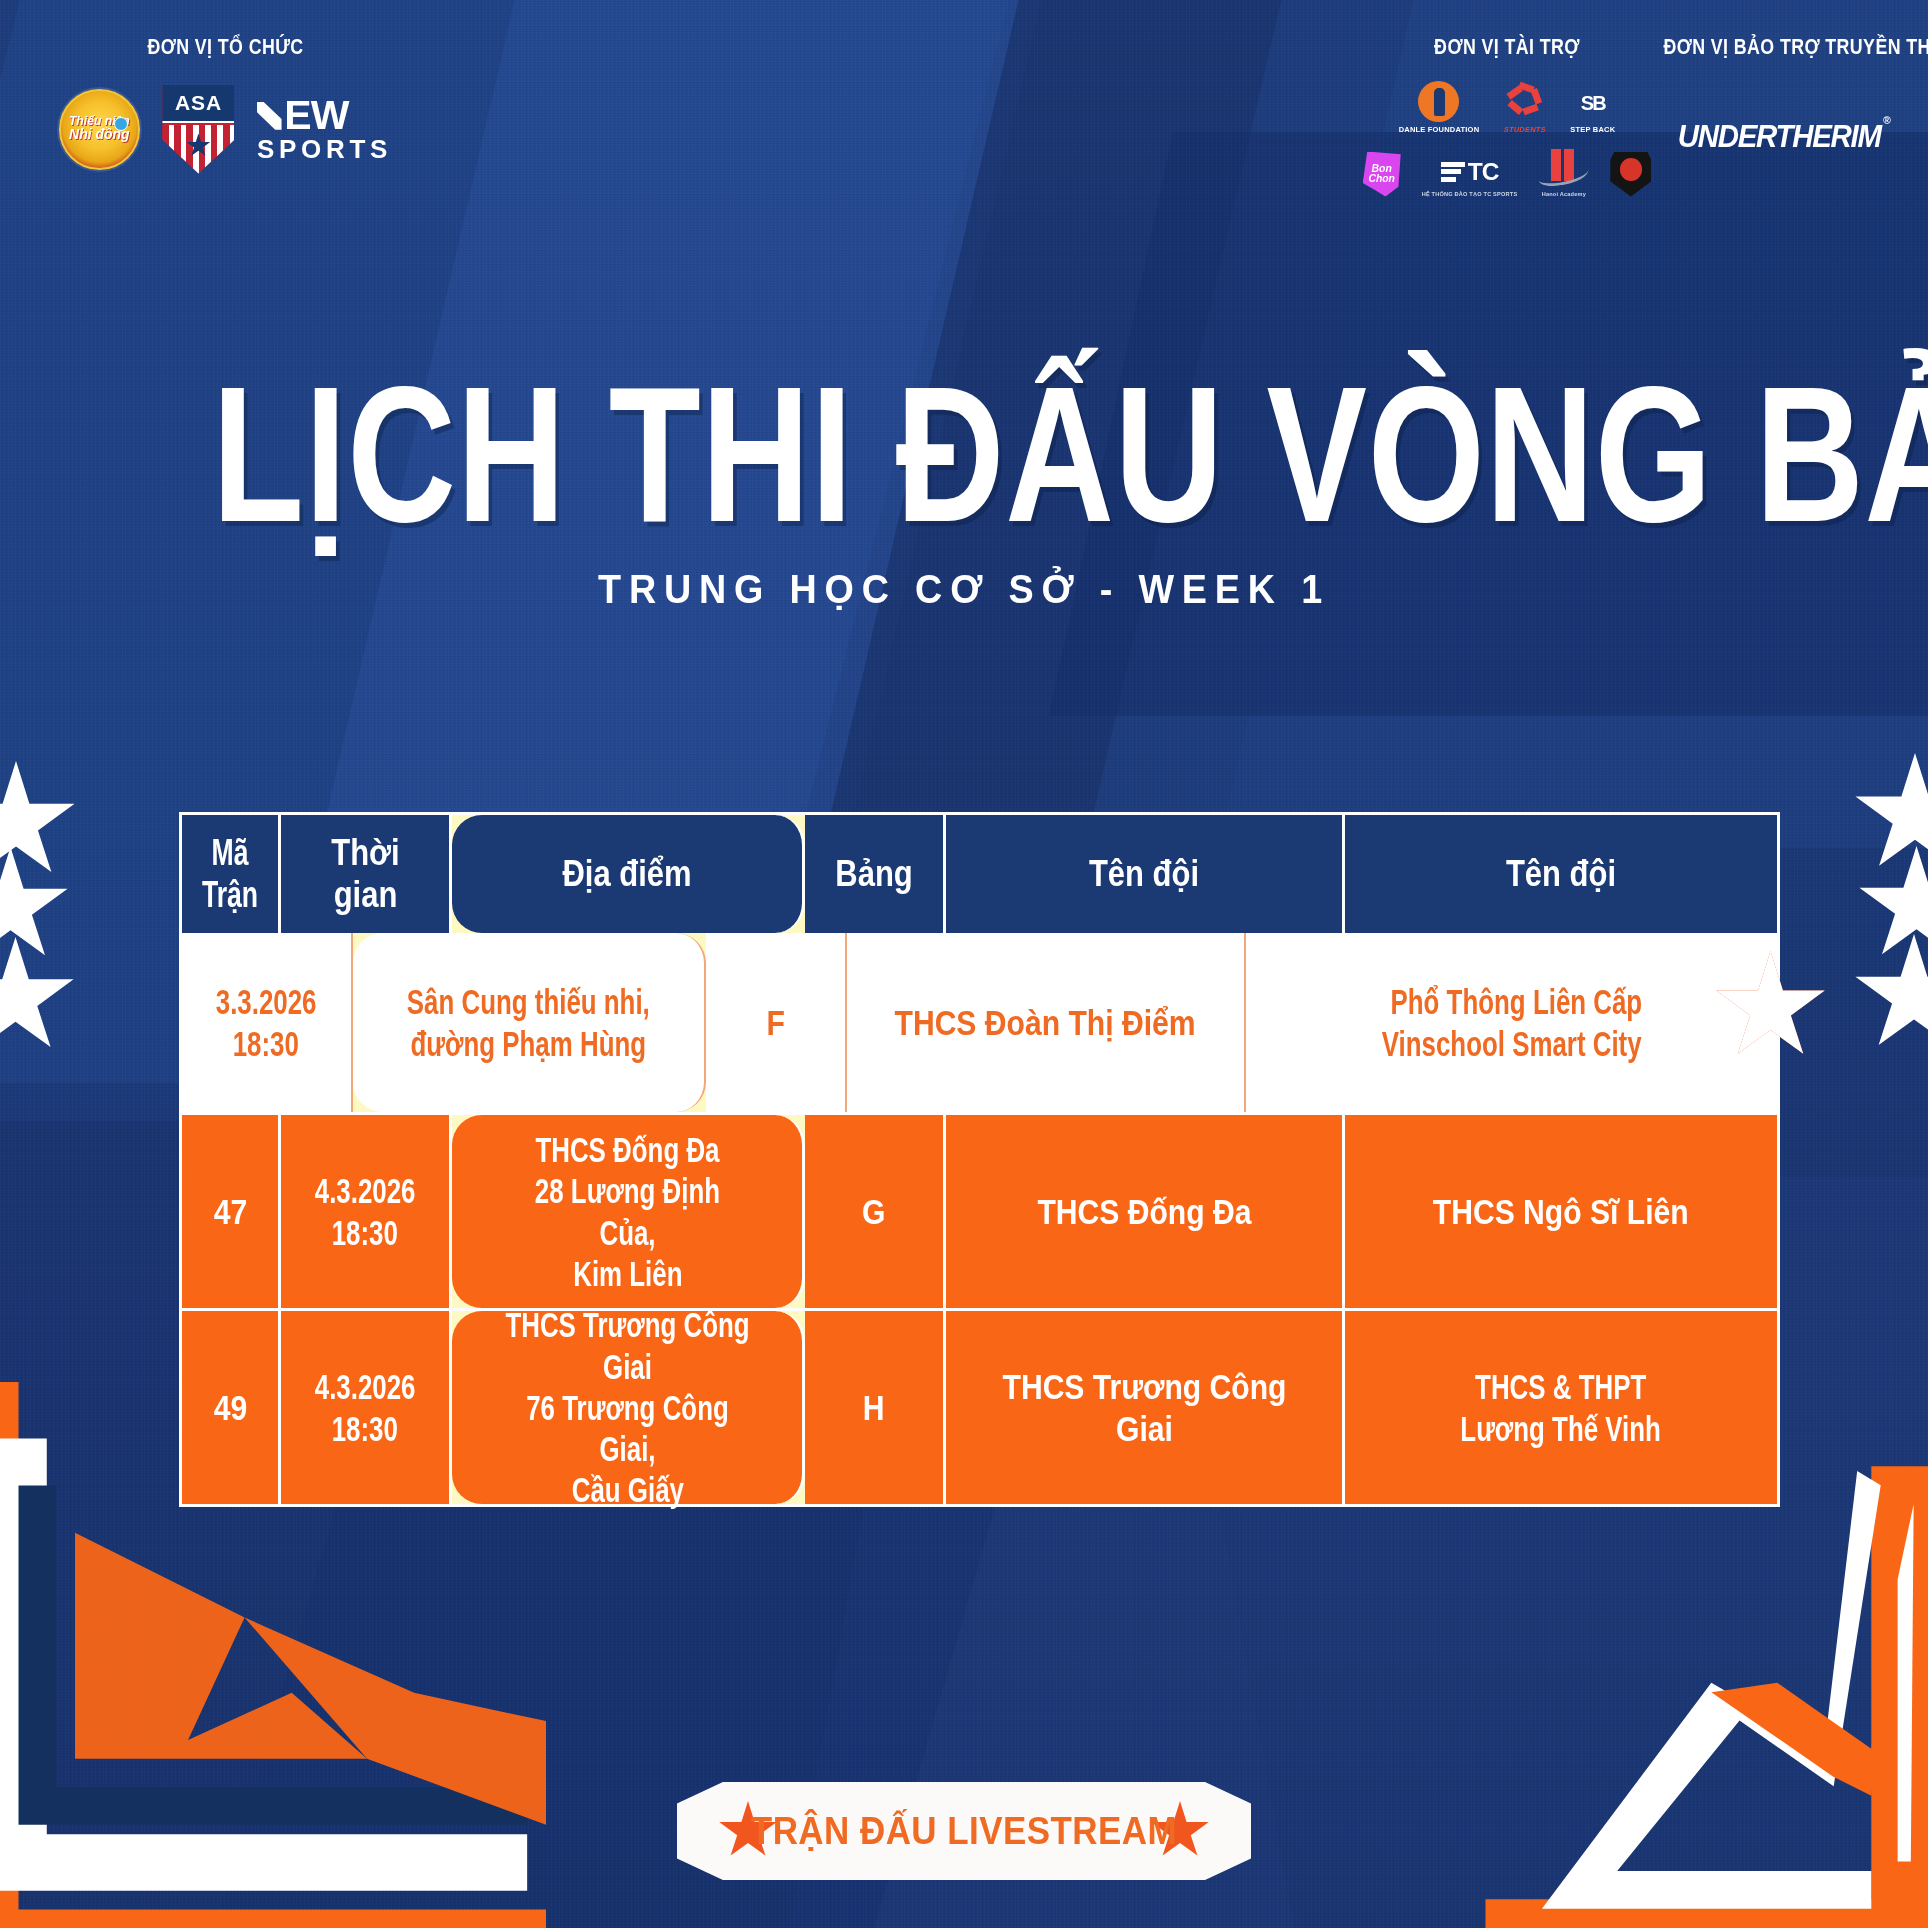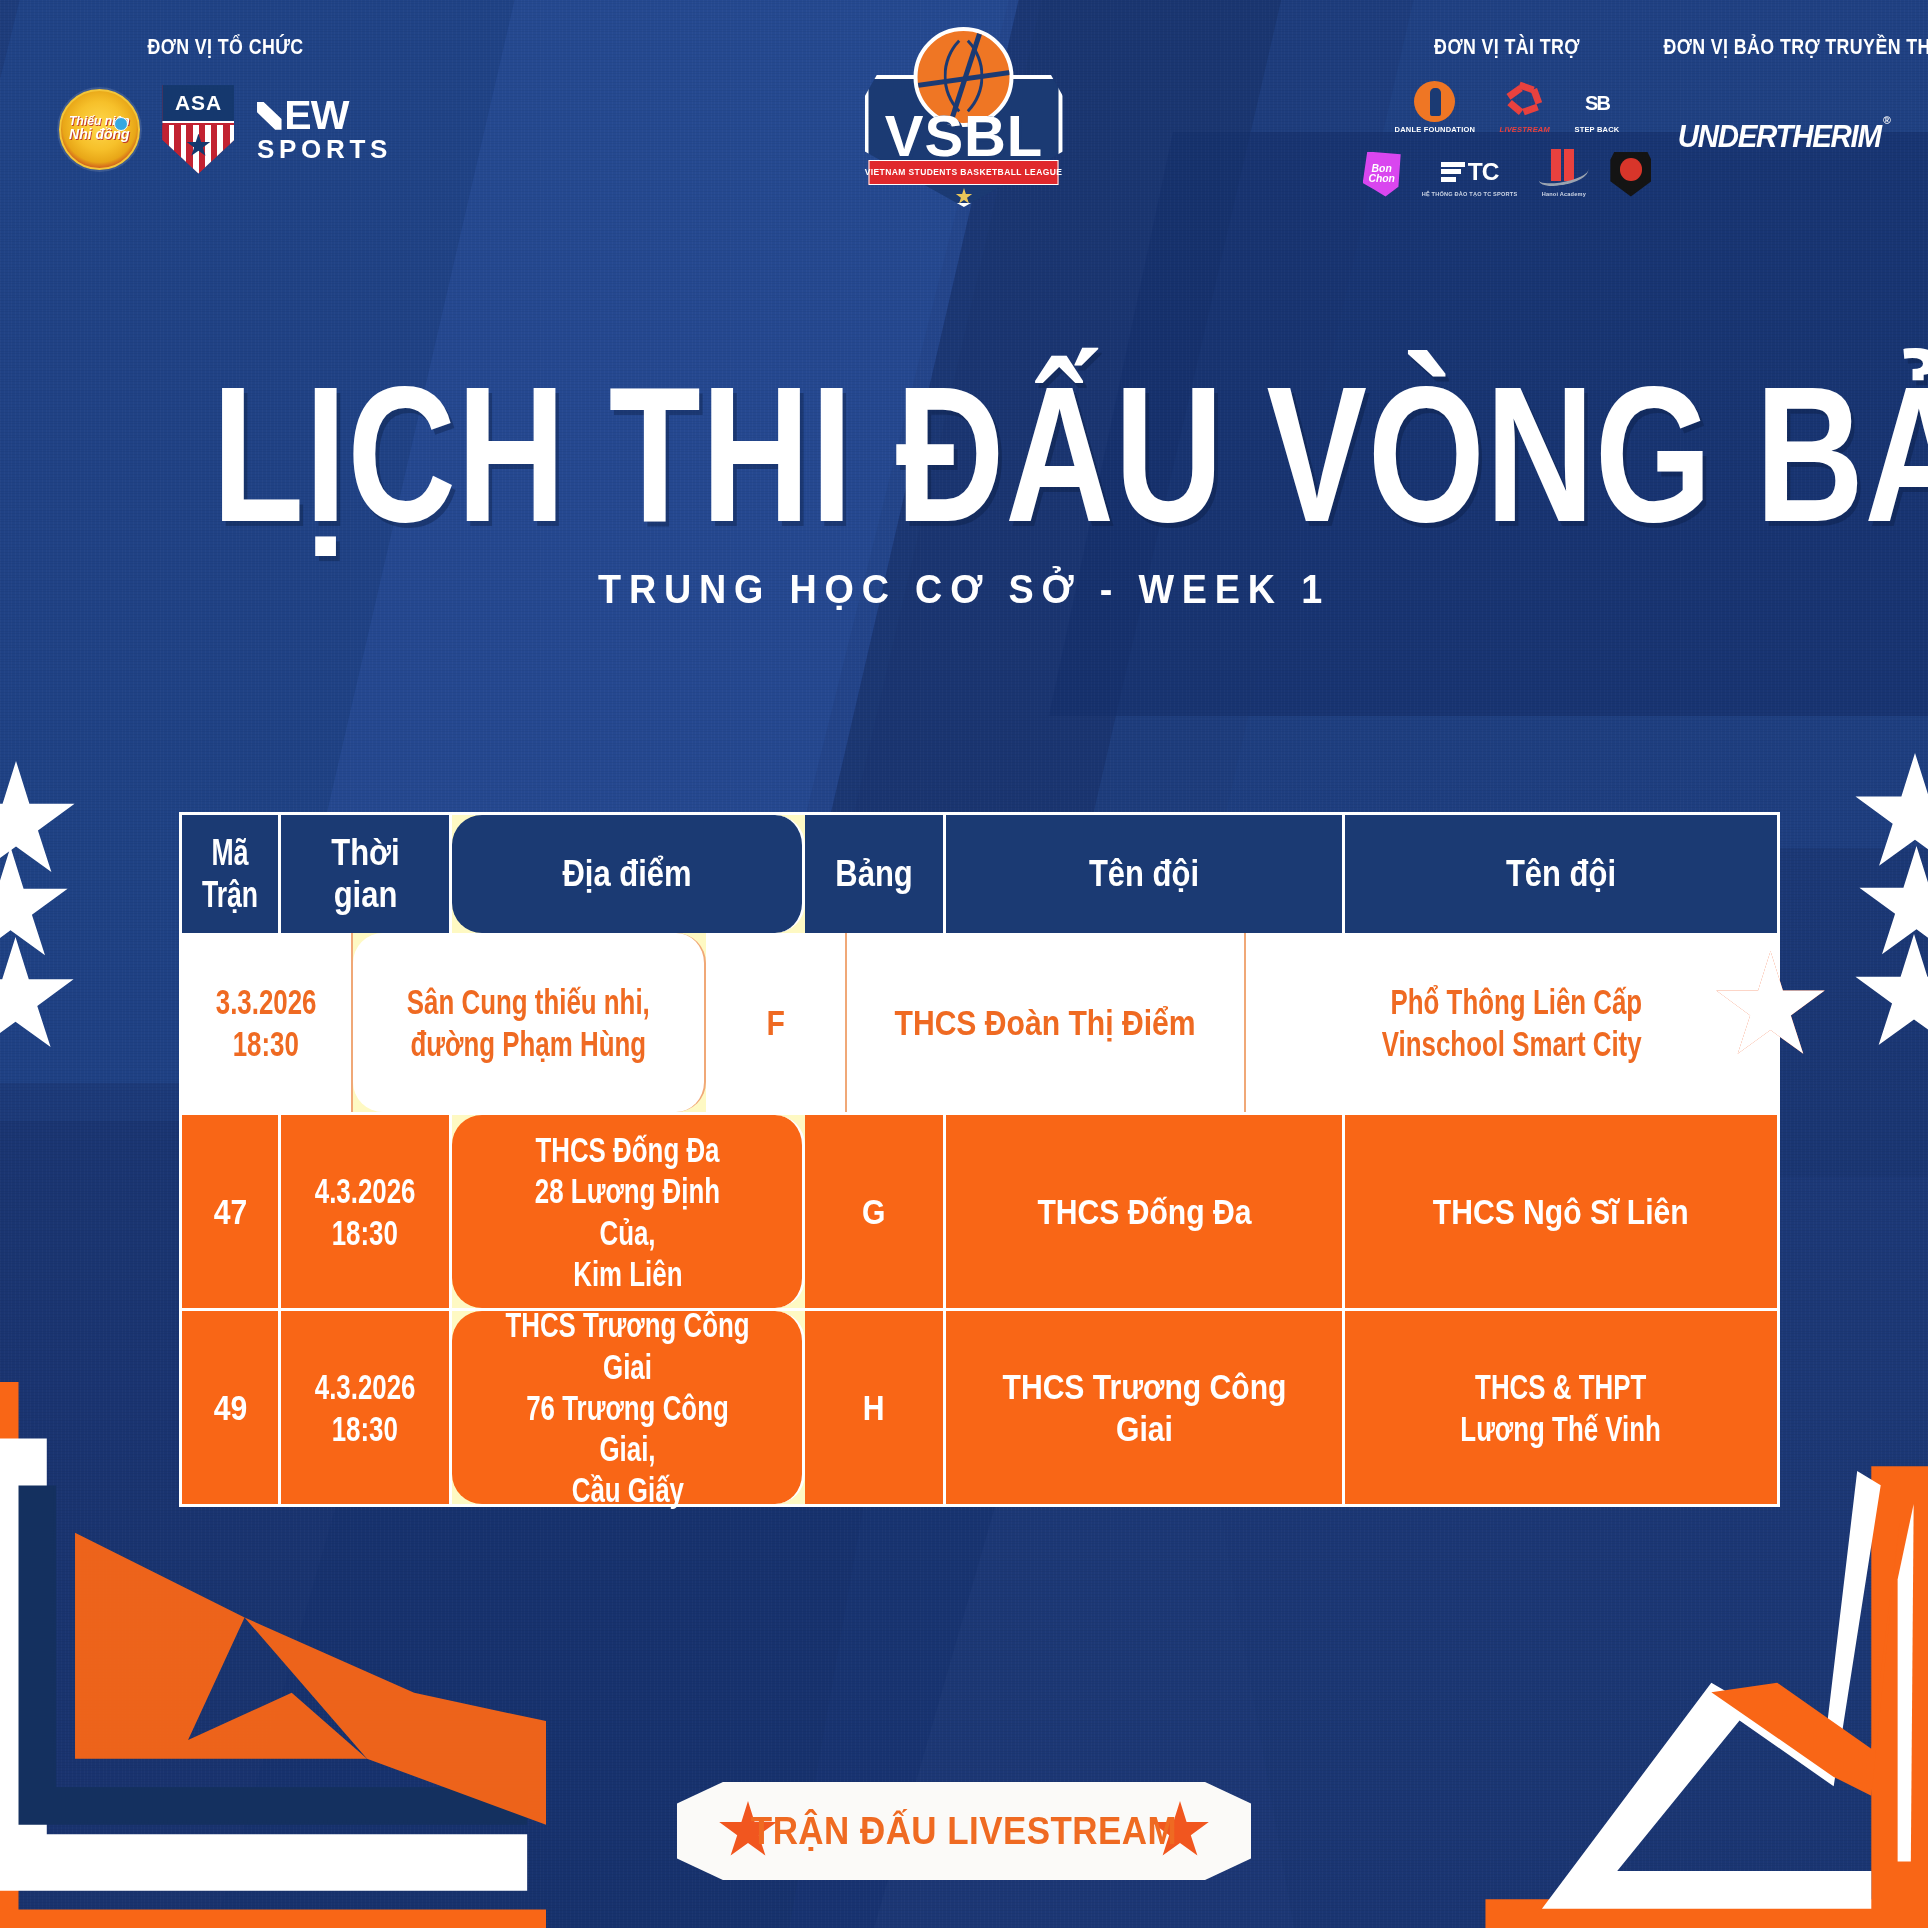--- a/index.html
+++ b/index.html
@@ -320,47 +320,37 @@
       <div class="logo-new">
         <div class="n1">
           <span class="nmark"></span>
           <span>EW</span>
         </div>
         <div class="n2">SPORTS</div>
       </div>
     </div>
   </div>
 
-  <div class="vsbl">
-    <div class="shield"></div>
-    <div class="ball">
-      <span class="arc1"></span>
-      <span class="arc2"></span>
-    </div>
-    <div class="wordmark">VSBL</div>
-    <div class="ribbon">VIETNAM STUDENTS BASKETBALL LEAGUE</div>
-    <div class="ministar"></div>
-  </div>
 
   <div class="spon-block">
     <div class="hdr-label">ĐƠN VỊ TÀI TRỢ</div>
     <div class="spon-row">
       <div class="sp">
         <div class="ic-danle"></div>
         <div class="cap">DANLE FOUNDATION</div>
       </div>
       <div class="sp">
         <div class="ic-joca">
             <i></i>
             <i></i>
             <i></i>
             <i></i>
             <i></i>
           </div>
-        <div class="cap red">LIVESTREAM</div>
+        <div class="cap red">STUDENTS</div>
       </div>
       <div class="sp">
         <div class="ic-step">SB</div>
         <div class="cap">STEP BACK</div>
       </div>
     </div>
     <div class="spon-row2">
       <div class="sp">
         <div class="ic-bonchon">
           <span>Bon Chon</span>

